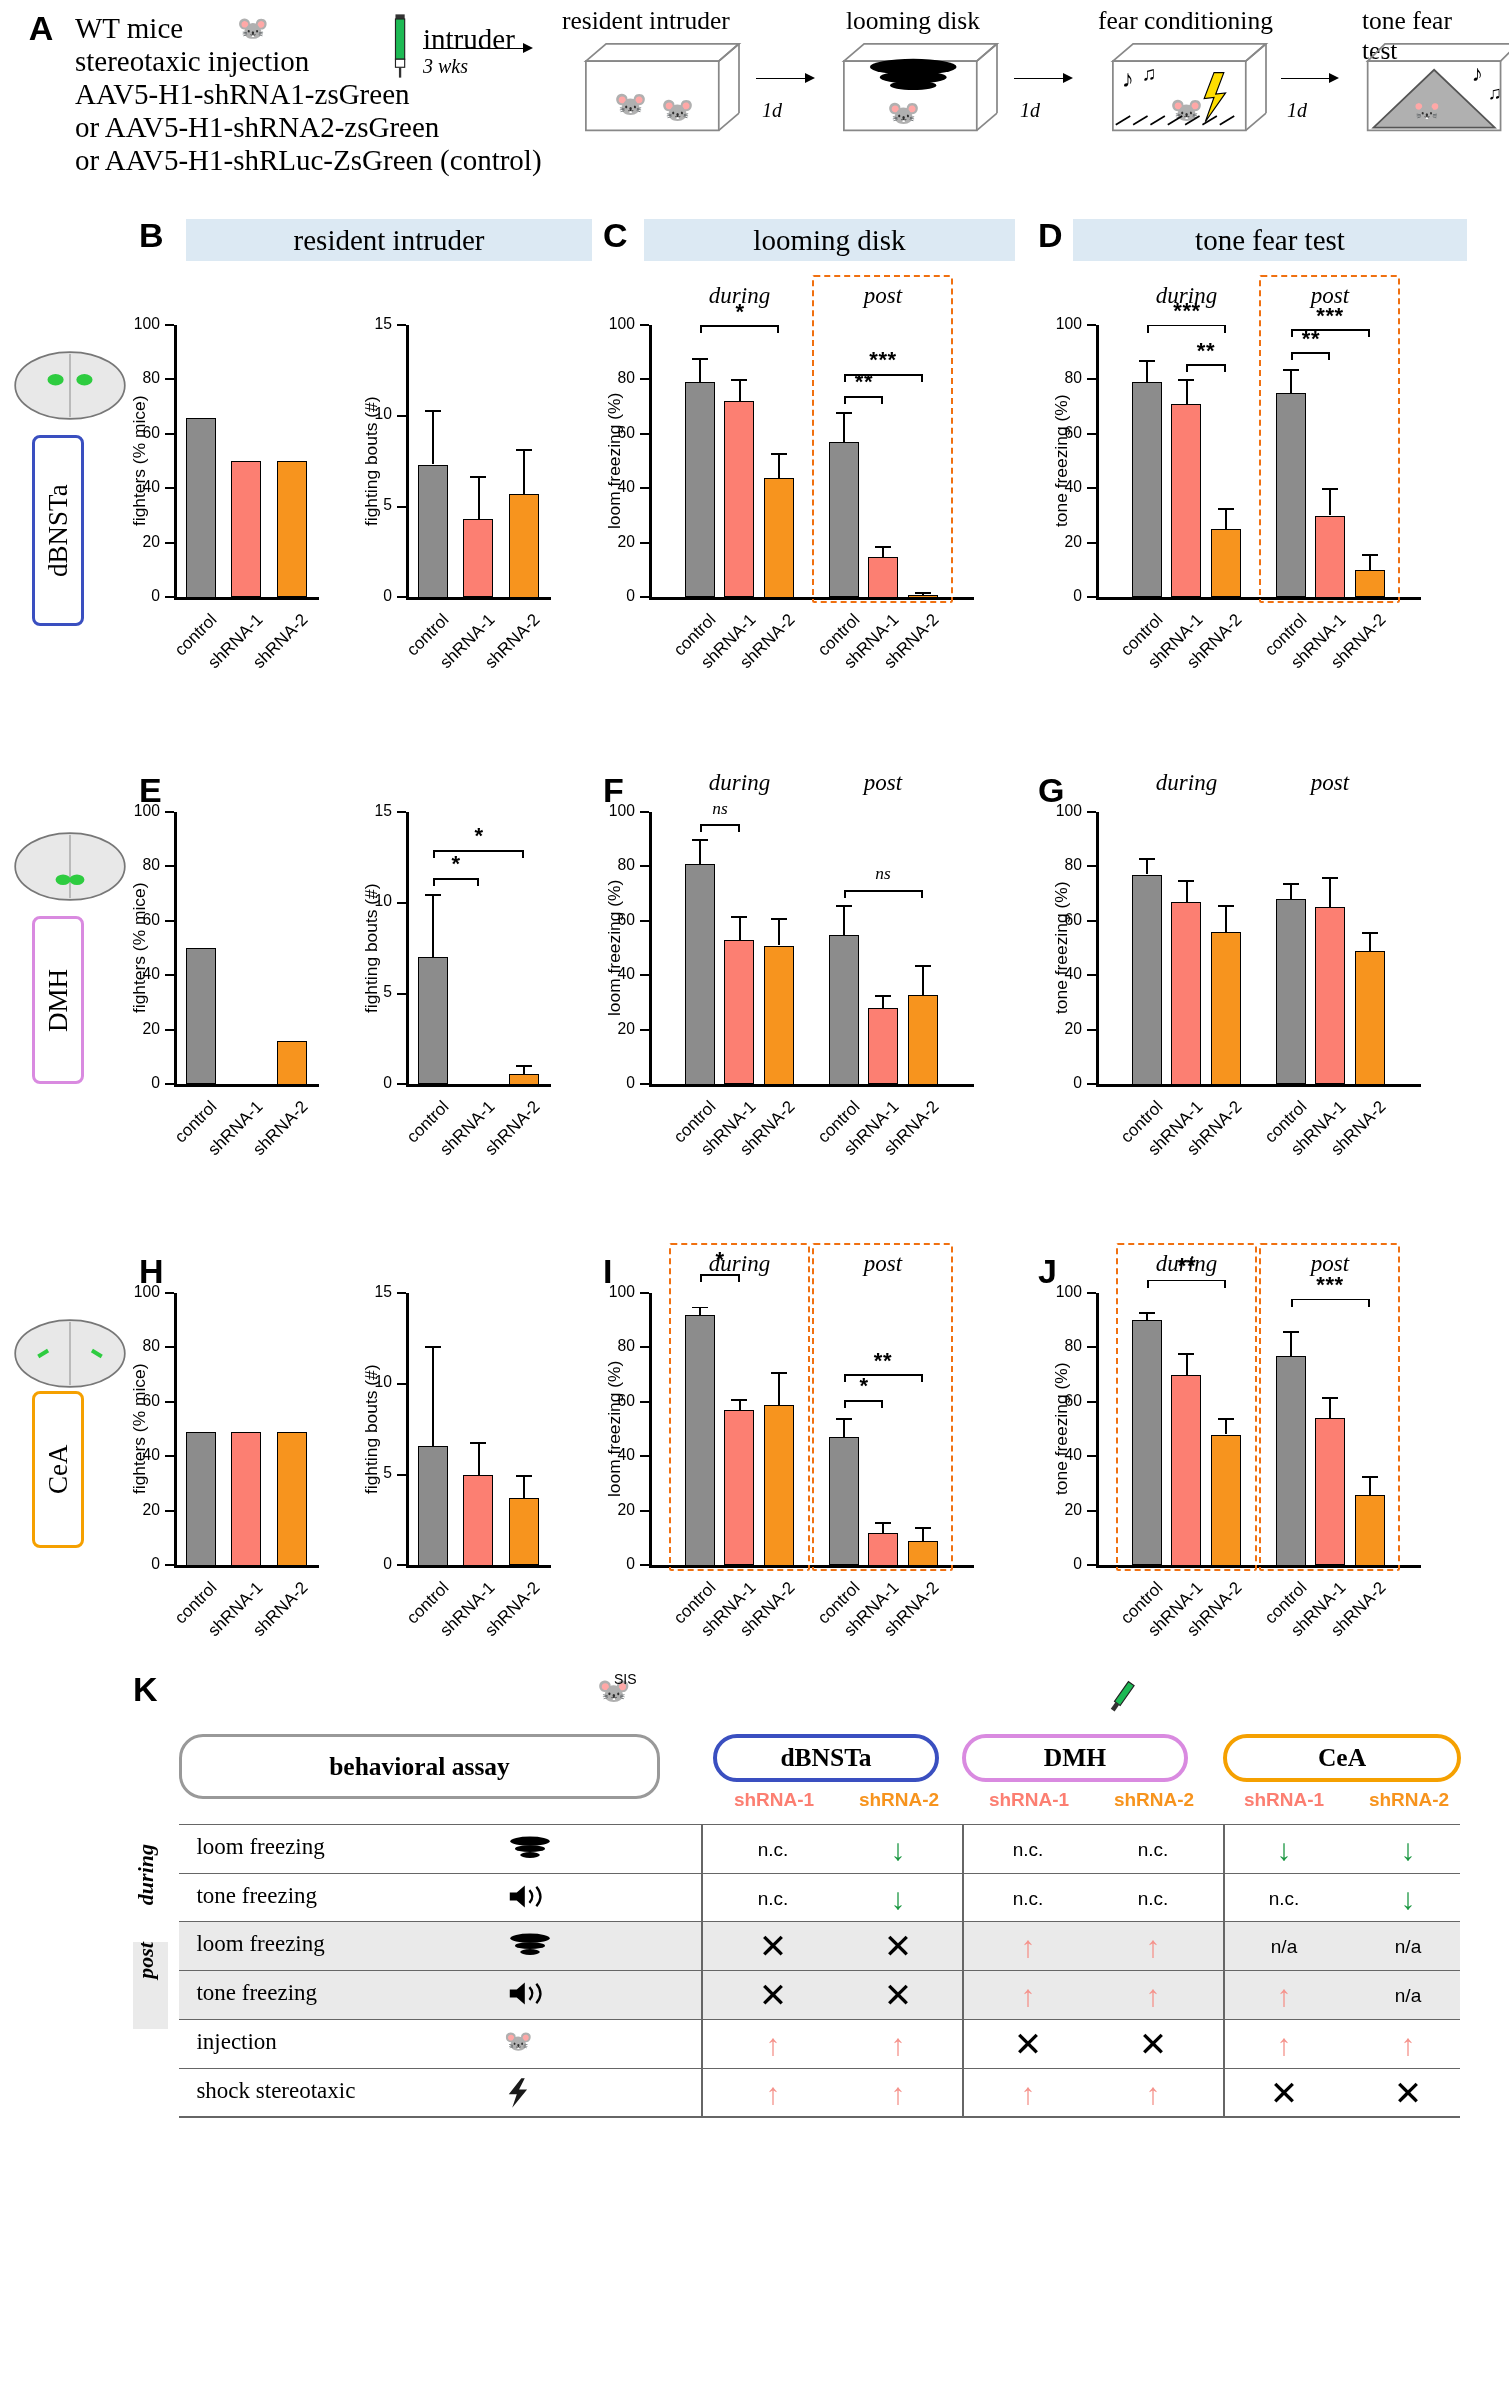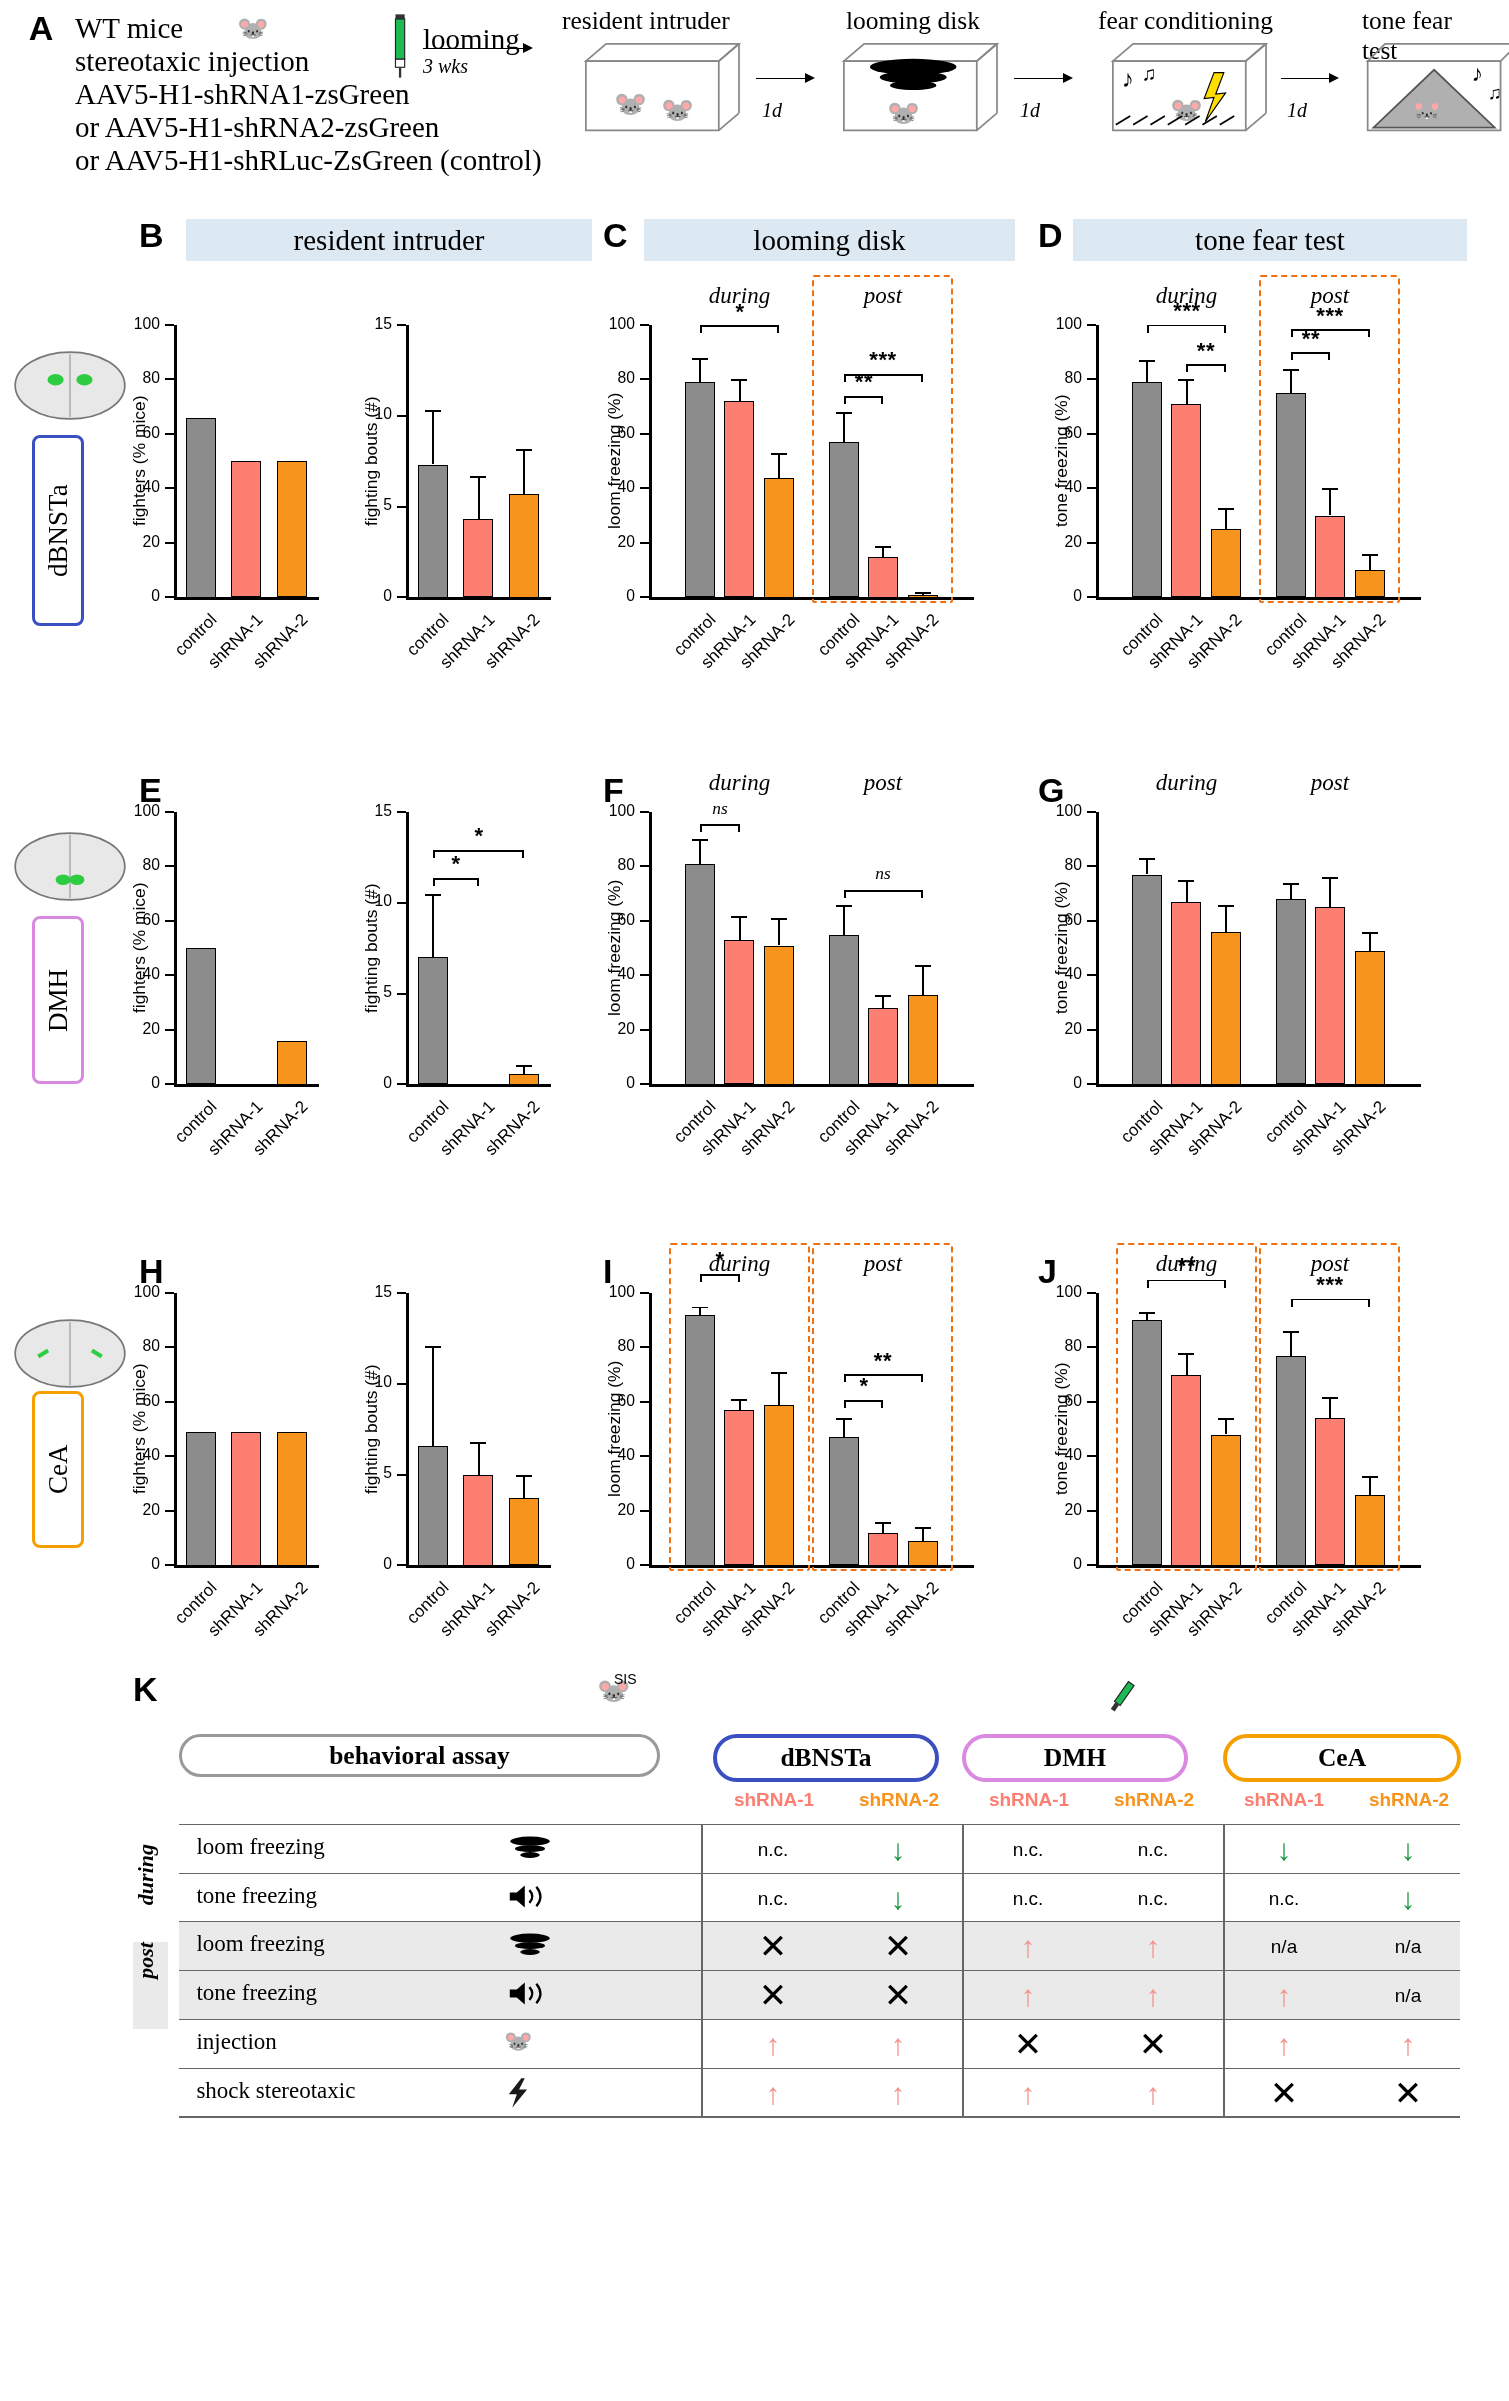--- a/index.html
+++ b/index.html
@@ -98,21 +98,21 @@
   <div class="abs" style="left:365px; top:8.7px;">
     <svg width="23" height="64" viewBox="0 0 40 110">
       <rect x="13" y="0" width="16" height="8" fill="#333"></rect>
       <rect x="13" y="8" width="16" height="70" fill="#1db954" stroke="#222" stroke-width="2"></rect>
       <rect x="13" y="78" width="16" height="14" fill="#fff" stroke="#222" stroke-width="2"></rect>
       <rect x="19" y="92" width="4" height="18" fill="#333"></rect>
     </svg>
   </div>
 
   <div class="abs" style="left:400px; top:17.4px;">
-    <div class="headA">looming</div>
+    <div class="headA">intruder</div>
   </div>
   <div class="abs phase-label" style="left:400px; top:49px; font-size:20px;">3 wks</div>
   <div class="abs" style="left:400px; top:42px; width:104px; height:1.7px; background:#000;"></div>
   <div class="abs" style="left:500px; top:37px; width:0;height:0;border-left:10.4px solid #000;border-top:5.8px solid transparent;border-bottom:5.8px solid transparent;"></div>
 
   <div class="abs" style="left:539px; top:0px; font-family:'Liberation Serif',serif; font-size:25.5px;">resident intruder</div>
   <div class="abs" style="left:551px; top:32px;">
     <svg width="174" height="104" viewBox="0 0 300 180">
       <polygon points="20,40 250,40 285,10 55,10" fill="none" stroke="#888" stroke-width="3"></polygon>
       <polygon points="20,40 250,40 250,160 20,160" fill="none" stroke="#888" stroke-width="3"></polygon>
@@ -710,21 +710,21 @@
   <div class="abs" style="left:481px; top:1.2px; font-family:'Liberation Sans',sans-serif; font-size:14px;">SIS</div>
   <div class="abs" style="left:974px; top:8px;">
     <svg width="29" height="37" viewBox="0 0 50 64">
         <g transform="rotate(35 25 32)">
           <rect x="20" y="4" width="12" height="42" fill="#1db954" stroke="#222" stroke-width="2"></rect>
           <rect x="22" y="46" width="8" height="14" fill="#333"></rect>
         </g>
       </svg>
   </div>
 
-  <div class="abs" style="left:46px; top:64px; width:481px; height:43px; border:3.5px solid #999; border-radius:24px; display:flex; align-items:center; justify-content:center;">
+  <div class="abs" style="left:46px; top:64px; width:481px; height:65px; border:3.5px solid #999; border-radius:24px; display:flex; align-items:center; justify-content:center;">
     <span style="font-family:'Liberation Serif',serif; font-weight:bold; font-size:25.5px;">behavioral assay</span>
   </div>
   <div class="abs" style="left:580px; top:64px; width:226px; height:48px; border:4px solid #3a4fc0; border-radius:24px; display:flex; align-items:center; justify-content:center;">
     <span style="font-family:'Liberation Serif',serif; font-weight:bold; font-size:25.5px;">dBNSTa</span>
   </div>
   <div class="abs" style="left:829px; top:64px; width:226px; height:48px; border:4px solid #d98ae0; border-radius:24px; display:flex; align-items:center; justify-content:center;">
     <span style="font-family:'Liberation Serif',serif; font-weight:bold; font-size:25.5px;">DMH</span>
   </div>
   <div class="abs" style="left:1090px; top:64px; width:238px; height:48px; border:4px solid #f5a000; border-radius:24px; display:flex; align-items:center; justify-content:center;">
     <span style="font-family:'Liberation Serif',serif; font-weight:bold; font-size:25.5px;">CeA</span>

